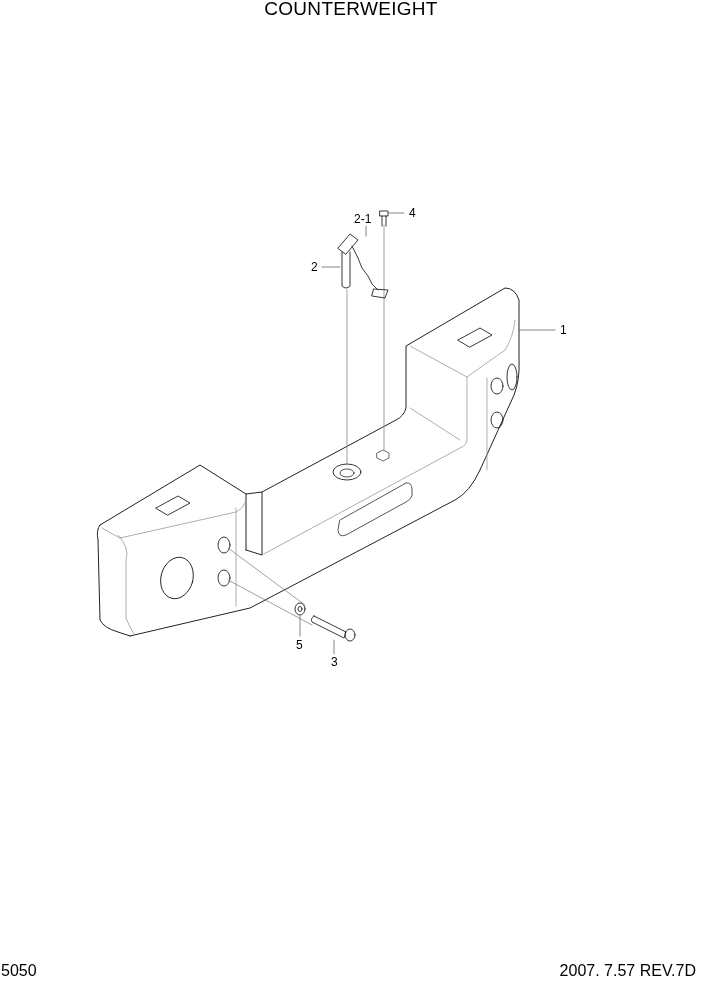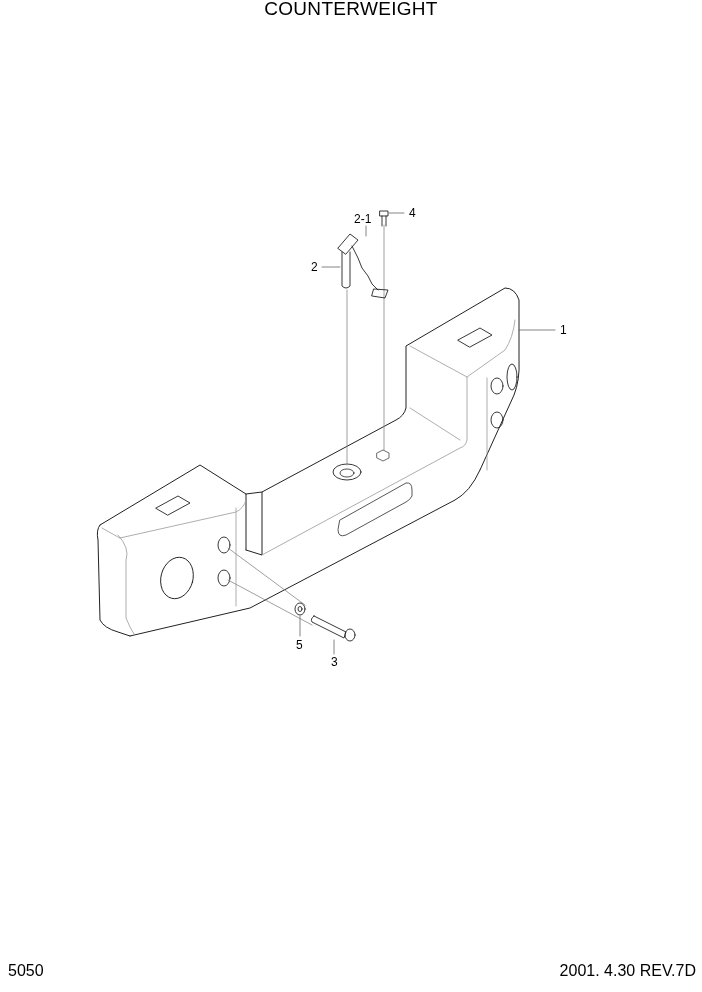--- a/index.html
+++ b/index.html
@@ -1,18 +1,18 @@
 <!DOCTYPE html>
 <html><head>
 <meta charset="utf-8">
 <style>
   html, body { margin: 0; padding: 0; background: #ffffff; }
   body { width: 702px; height: 992px; position: relative; overflow: hidden; font-family: "Liberation Sans", sans-serif; color: #000; }
   .title { position: absolute; top: -2px; left: 0; width: 702px; text-align: center; font-size: 19px; letter-spacing: 0.3px; }
-  .page-no { position: absolute; left: 8px; top: 962px; font-size: 16px; }
+  .page-no { position: absolute; left: 1px; top: 962px; font-size: 16px; }
   .rev { position: absolute; right: 6px; top: 962px; font-size: 16px; }
   svg { position: absolute; left: 0; top: 0; }
   .callout { font-family: "Liberation Sans", sans-serif; font-size: 12px; fill: #000; }
 </style>
 </head>
 <body>
 
 <div class="title">COUNTERWEIGHT</div>
 
 <svg width="702" height="992" viewBox="0 0 702 992">
@@ -104,13 +104,13 @@
 
   <text class="callout" x="560" y="334">1</text>
   <text class="callout" x="311" y="271">2</text>
   <text class="callout" x="354" y="223">2-1</text>
   <text class="callout" x="331" y="666">3</text>
   <text class="callout" x="409" y="217">4</text>
   <text class="callout" x="296" y="649">5</text>
 </svg>
 
 <div class="page-no">5050</div>
-<div class="rev">2001. 4.30  REV.7D</div>
+<div class="rev">2007. 7.57  REV.7D</div>
 
 </body></html>

